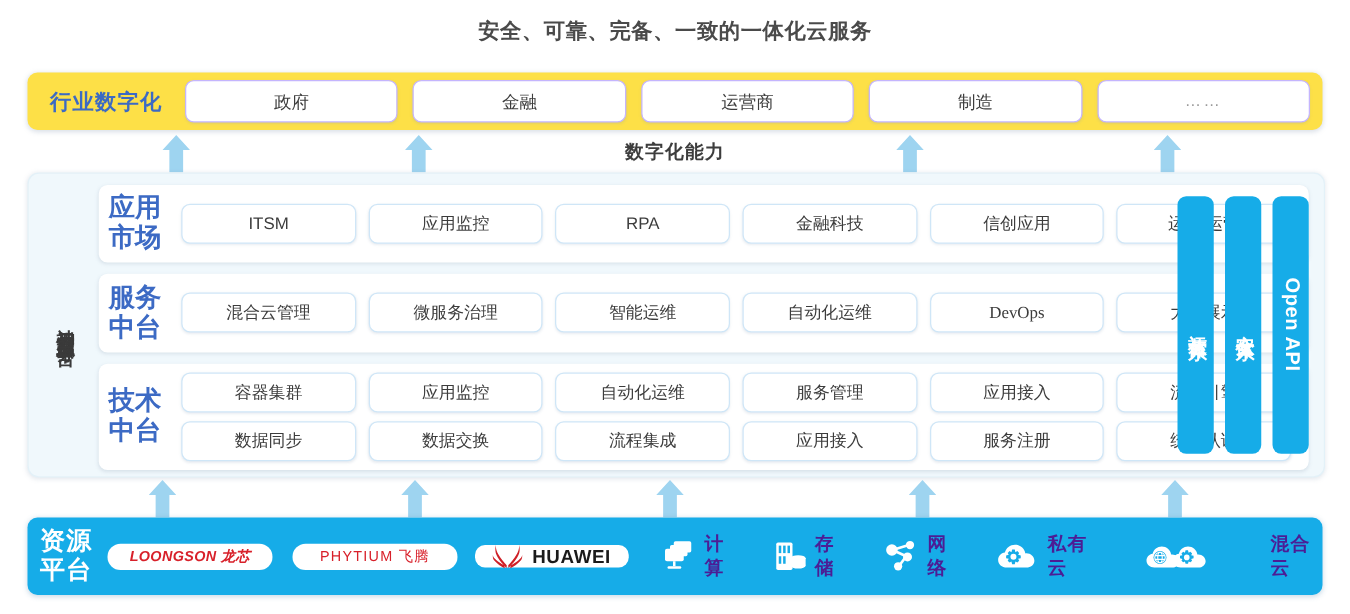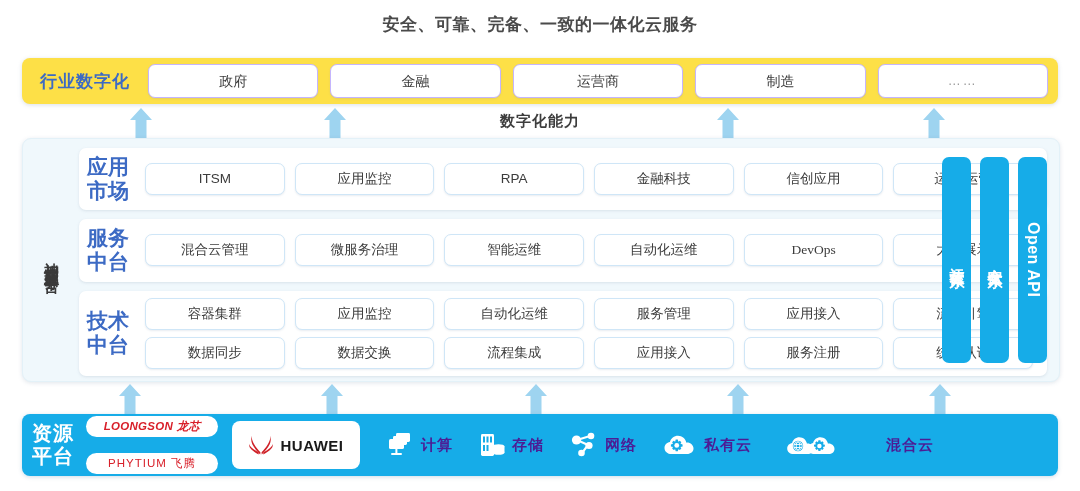--- a/index.html
+++ b/index.html
@@ -117,30 +117,30 @@
     position:absolute;left:22px;top:414px;width:1036px;height:62px;
     background:#16ace8;border-radius:8px;
     display:flex;align-items:center;
     box-shadow:0 1px 4px rgba(90,140,180,.3);
   }
   #resource-label{
     width:62px;flex:0 0 62px;text-align:center;
     font-size:20px;font-weight:bold;color:#ffffff;line-height:1.15;
     letter-spacing:1px;
   }
-  .chipstack{display:flex;flex-direction:column;gap:16px;margin-left:2px;}
+  .chipstack{display:flex;flex-direction:row;gap:16px;margin-left:2px;}
   .chip{
     width:132px;height:21px;background:#fff;border-radius:11px;
     display:flex;align-items:center;justify-content:center;
     font-size:11.5px;font-weight:bold;color:#d8202a;font-style:italic;
     letter-spacing:.3px;
   }
   .chip.plain{font-style:normal;font-weight:normal;letter-spacing:1px;}
   .hwchip{
-    margin-left:14px;width:128px;height:48px;background:#fff;border-radius:8px;
+    margin-left:14px;width:128px;height:18px;background:#fff;border-radius:8px;
     display:flex;align-items:center;justify-content:center;gap:8px;
   }
   .hw-name{font-size:15px;font-weight:bold;color:#1a1a1a;letter-spacing:.5px;}
   .res-item{
     display:flex;align-items:center;gap:7px;margin-left:26px;
     color:#4c1d95;font-size:15px;font-weight:bold;letter-spacing:1px;
   }
   .res-item.wide{margin-left:34px;gap:44px;}
   .ico{display:block;}
 

